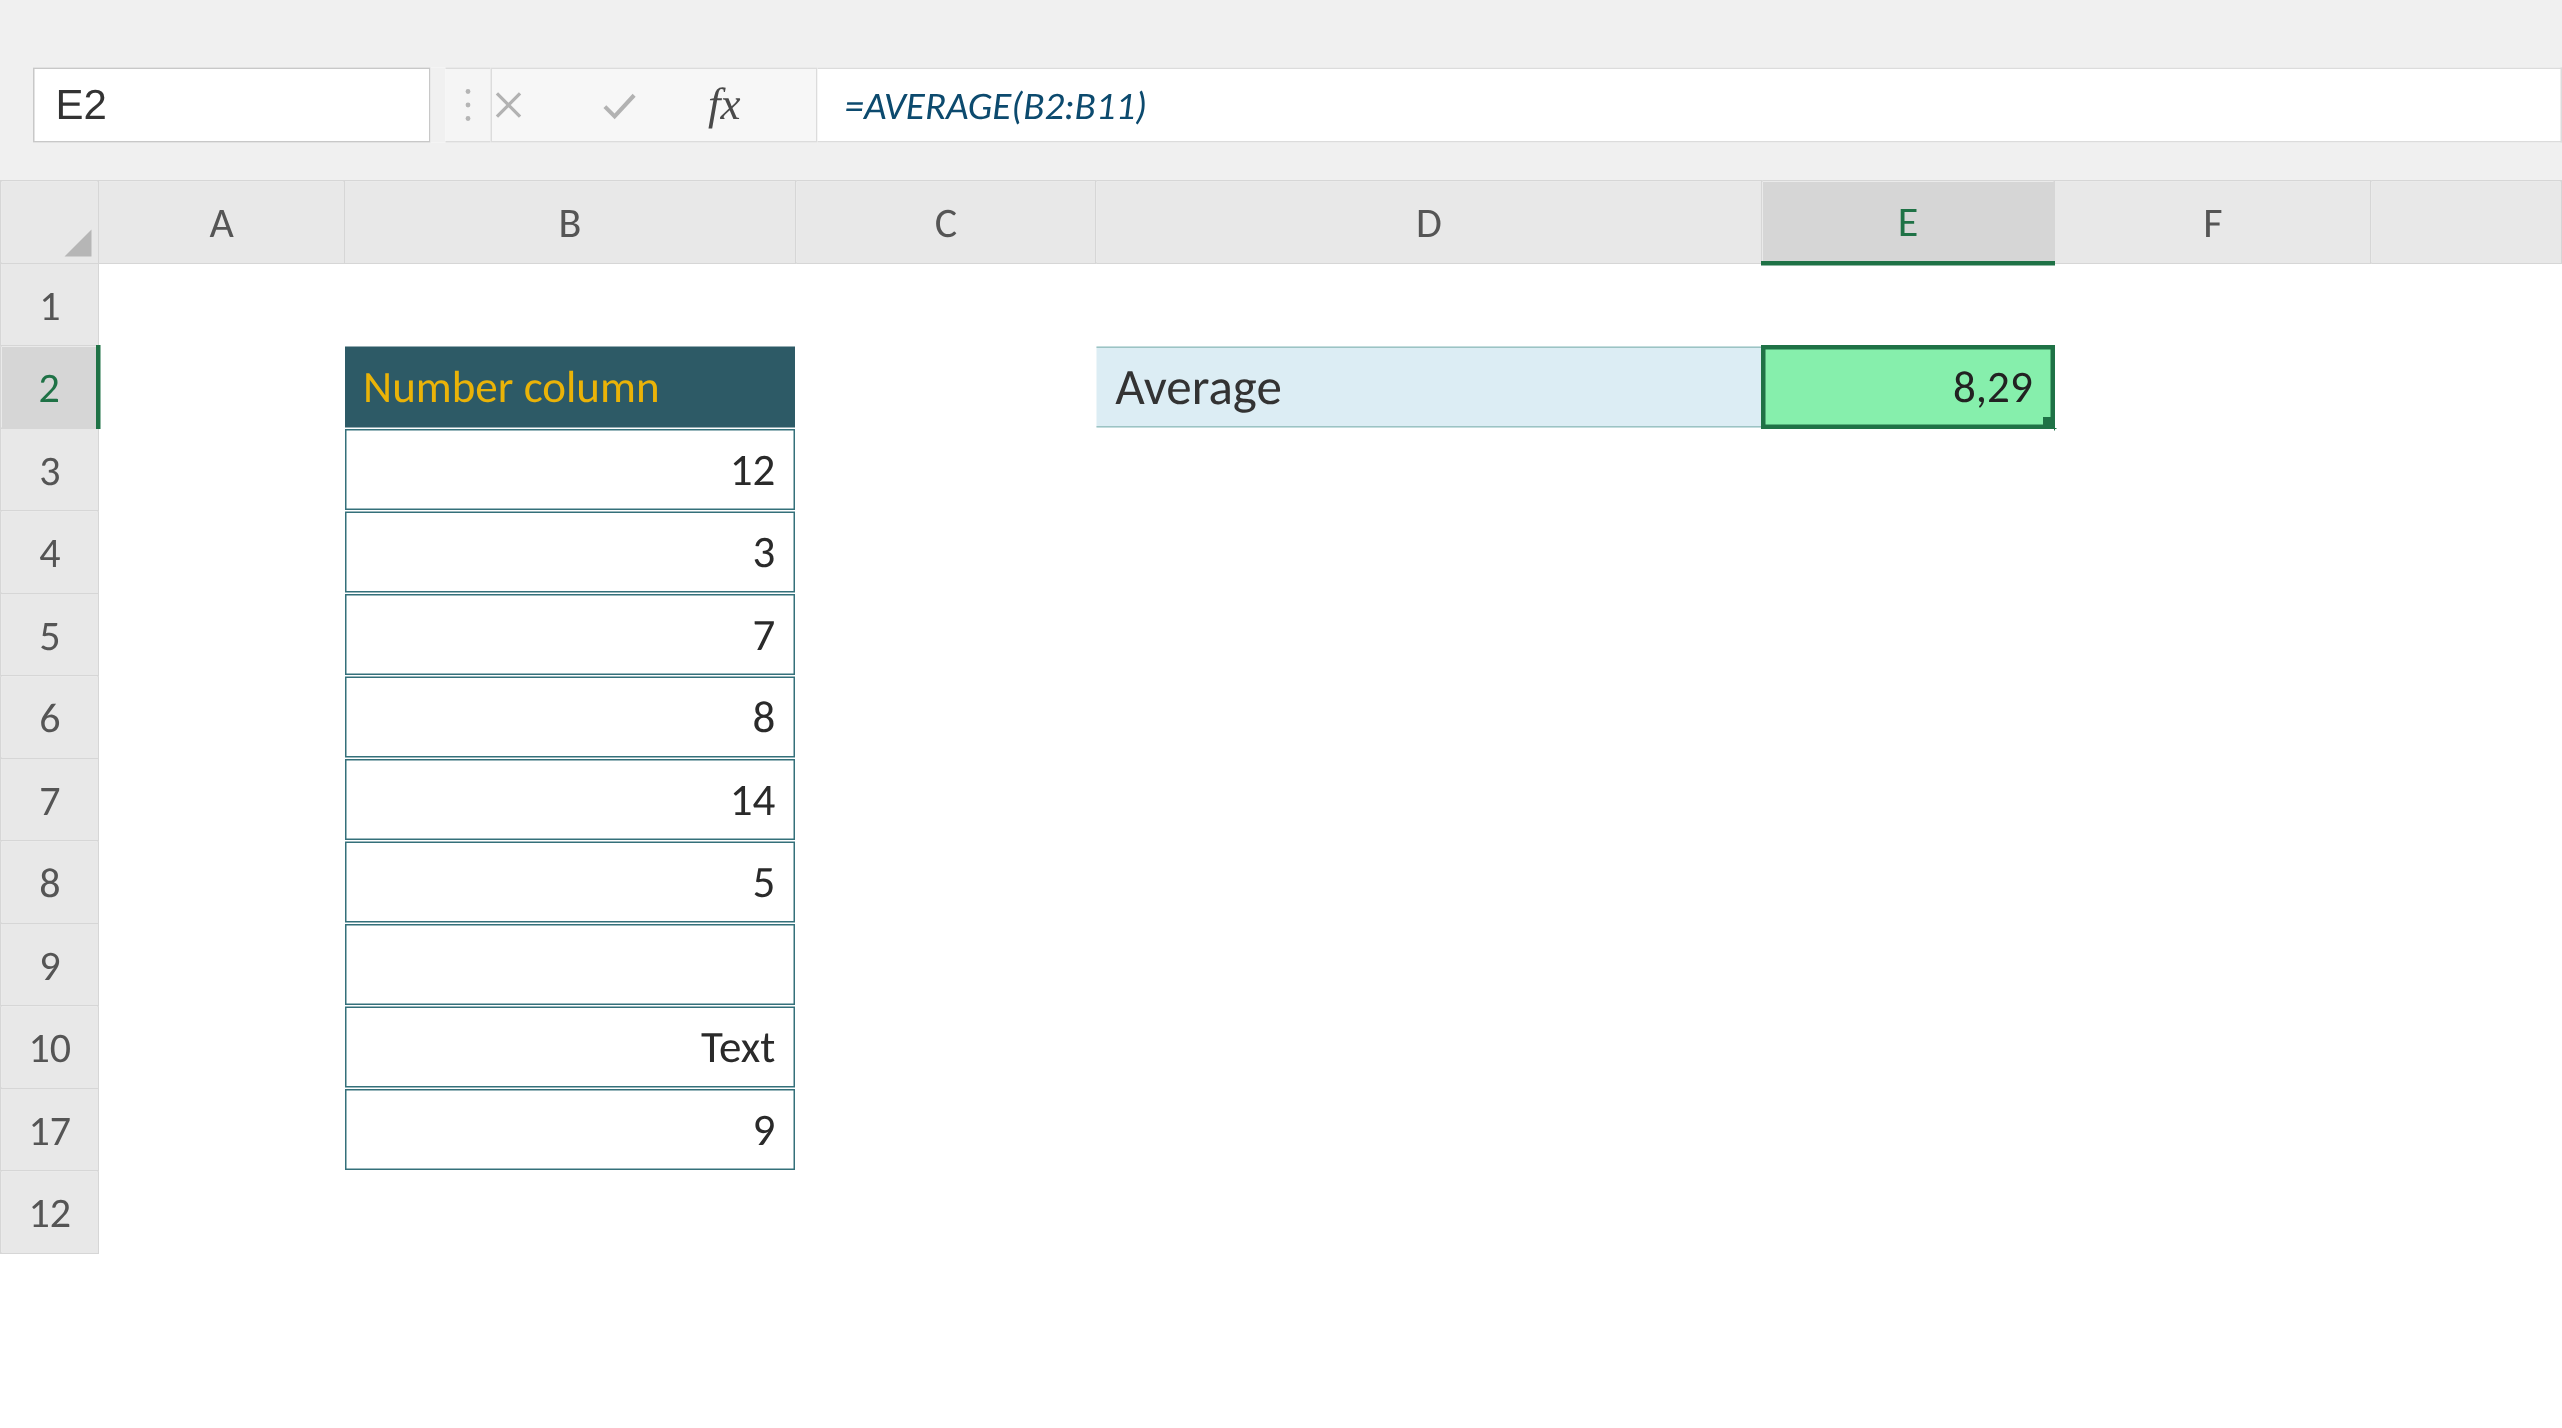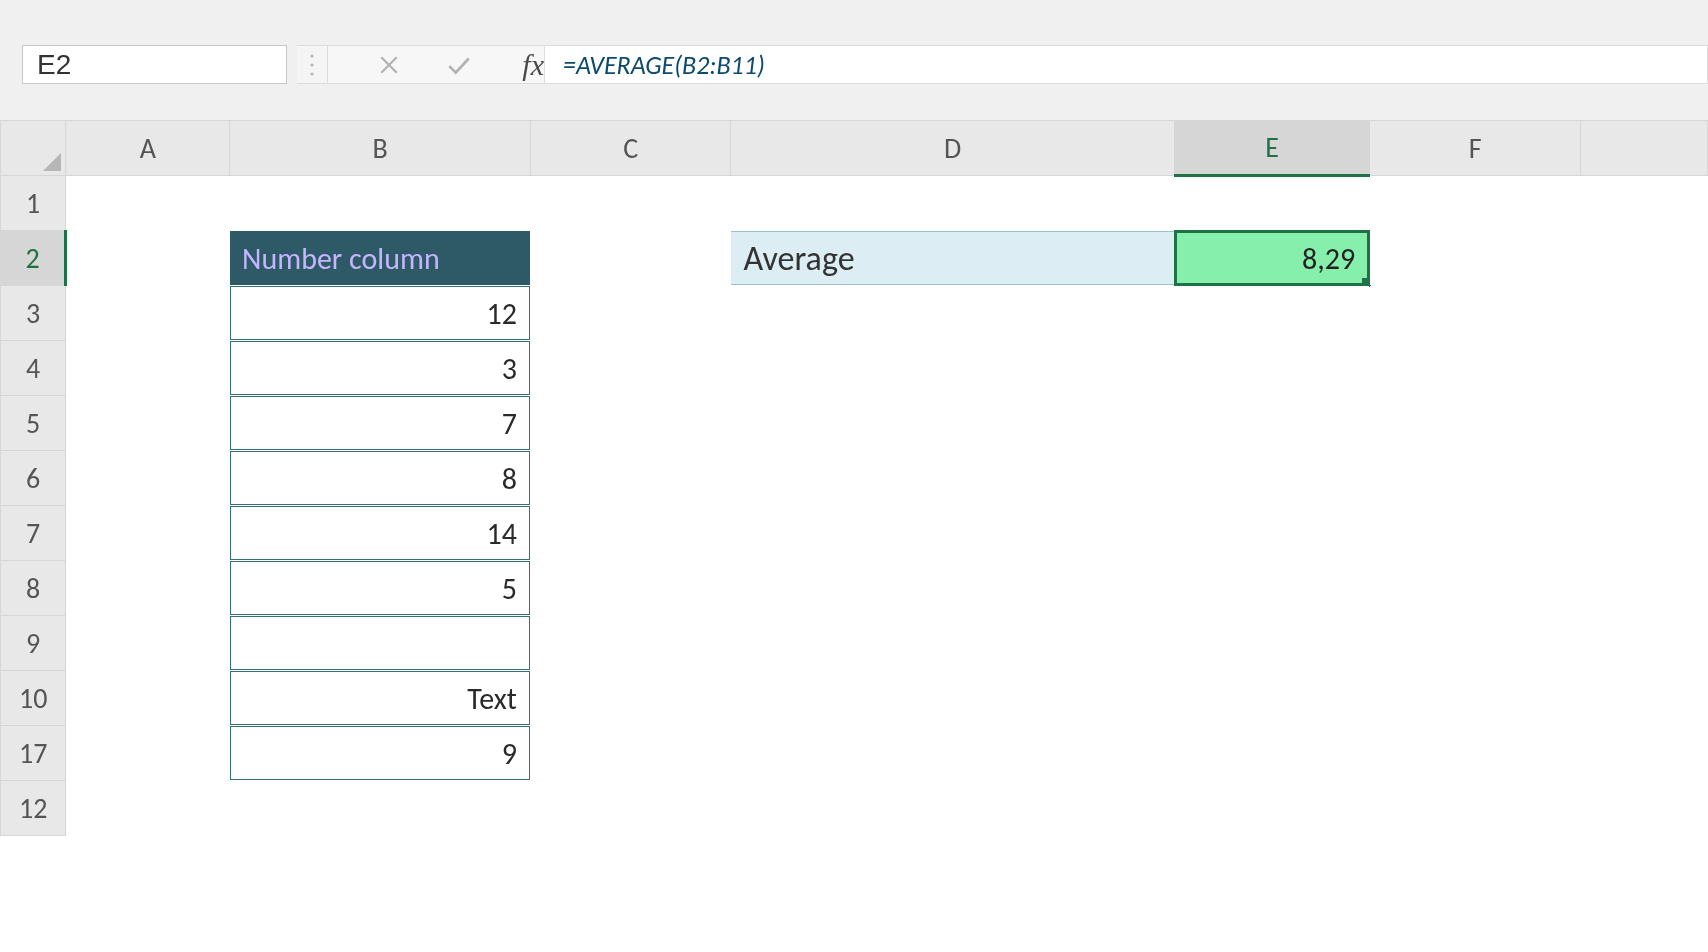--- a/index.html
+++ b/index.html
@@ -16,21 +16,21 @@
     position: relative;
     background: #f0f0f0;
   }
 
   
   .formula-bar {
     position: absolute;
     left: 22px;
     top: 45px;
     right: 0;
-    height: 39px;
+    height: 50px;
     display: flex;
     align-items: stretch;
     background: #ffffff;
   }
   .name-box-wrap {
     display: flex;
     align-items: stretch;
     border: 1px solid #c8c8c8;
     background: #ffffff;
     width: 265px;
@@ -63,21 +63,21 @@
     border-left: none; border-right: none;
   }
   .dots-sep svg { opacity: .7; }
   .fb-buttons {
     display: flex; align-items: stretch;
     background: #f7f7f7;
     border: 1px solid #dcdcdc;
   }
   .fb-btn {
     width: 72px;
-    display: flex; align-items: center; justify-content: flex-end;
+    display: flex; align-items: center; justify-content: flex-start;
     color: #b2b2b2;
   }
   .fb-btn.enabled { color: #555; cursor: pointer; }
   .fx-label {
     font-family: "Cambria Math","Times New Roman",serif;
     font-style: italic;
     font-size: 30px;
     color: #4a4a4a;
   }
   .formula-input {
@@ -148,21 +148,21 @@
   .col-D { width: 420px; }
   .col-E { width: 185px; }
   .col-F { width: 200px; }
   .col-G { width: 120px; }
   .al-l { justify-content: flex-start; }
 
   
   .b-header {
     position:absolute; inset:0;
     background: #2d5a66;
-    color: #c4b5fd;
+    color: #eab308;
     display:flex; align-items:center;
     padding-left:12px;
     font-size:30px;
   }
   .b-cell {
     position:absolute; inset:0;
     border:1px solid #34707a;
     background:#fff;
     display:flex; align-items:center; justify-content:flex-end;
     padding-right:12px;

